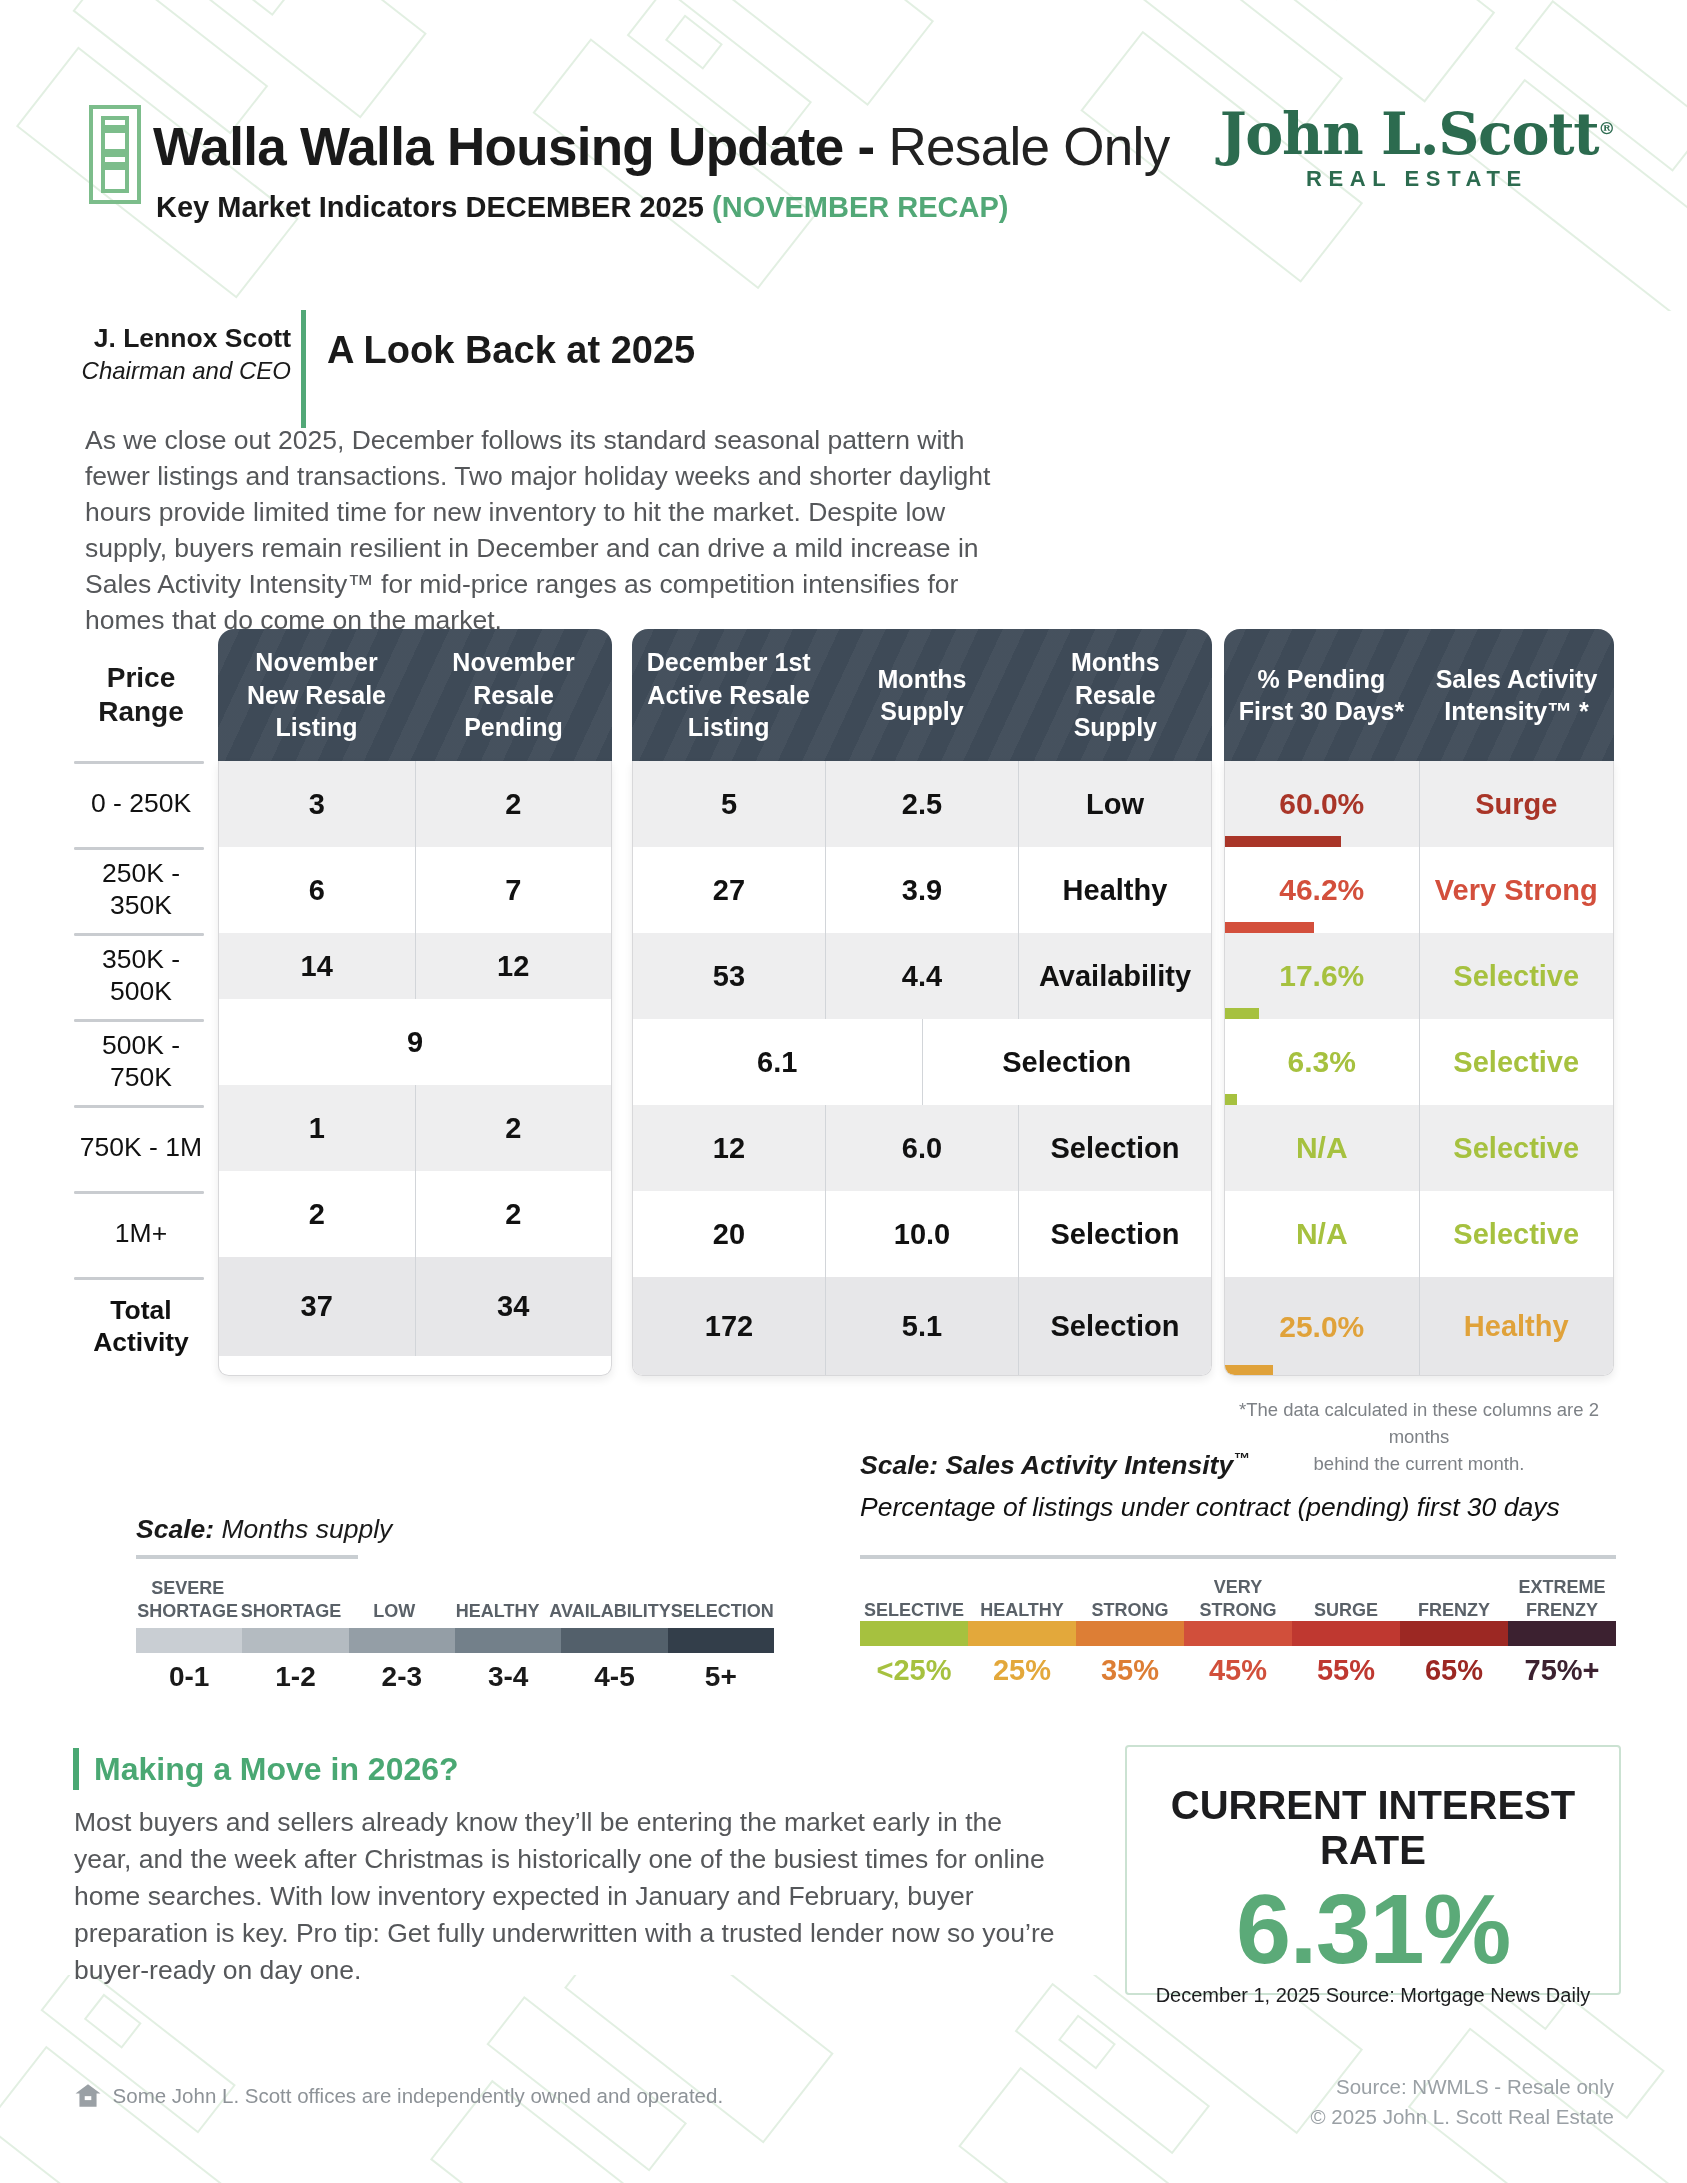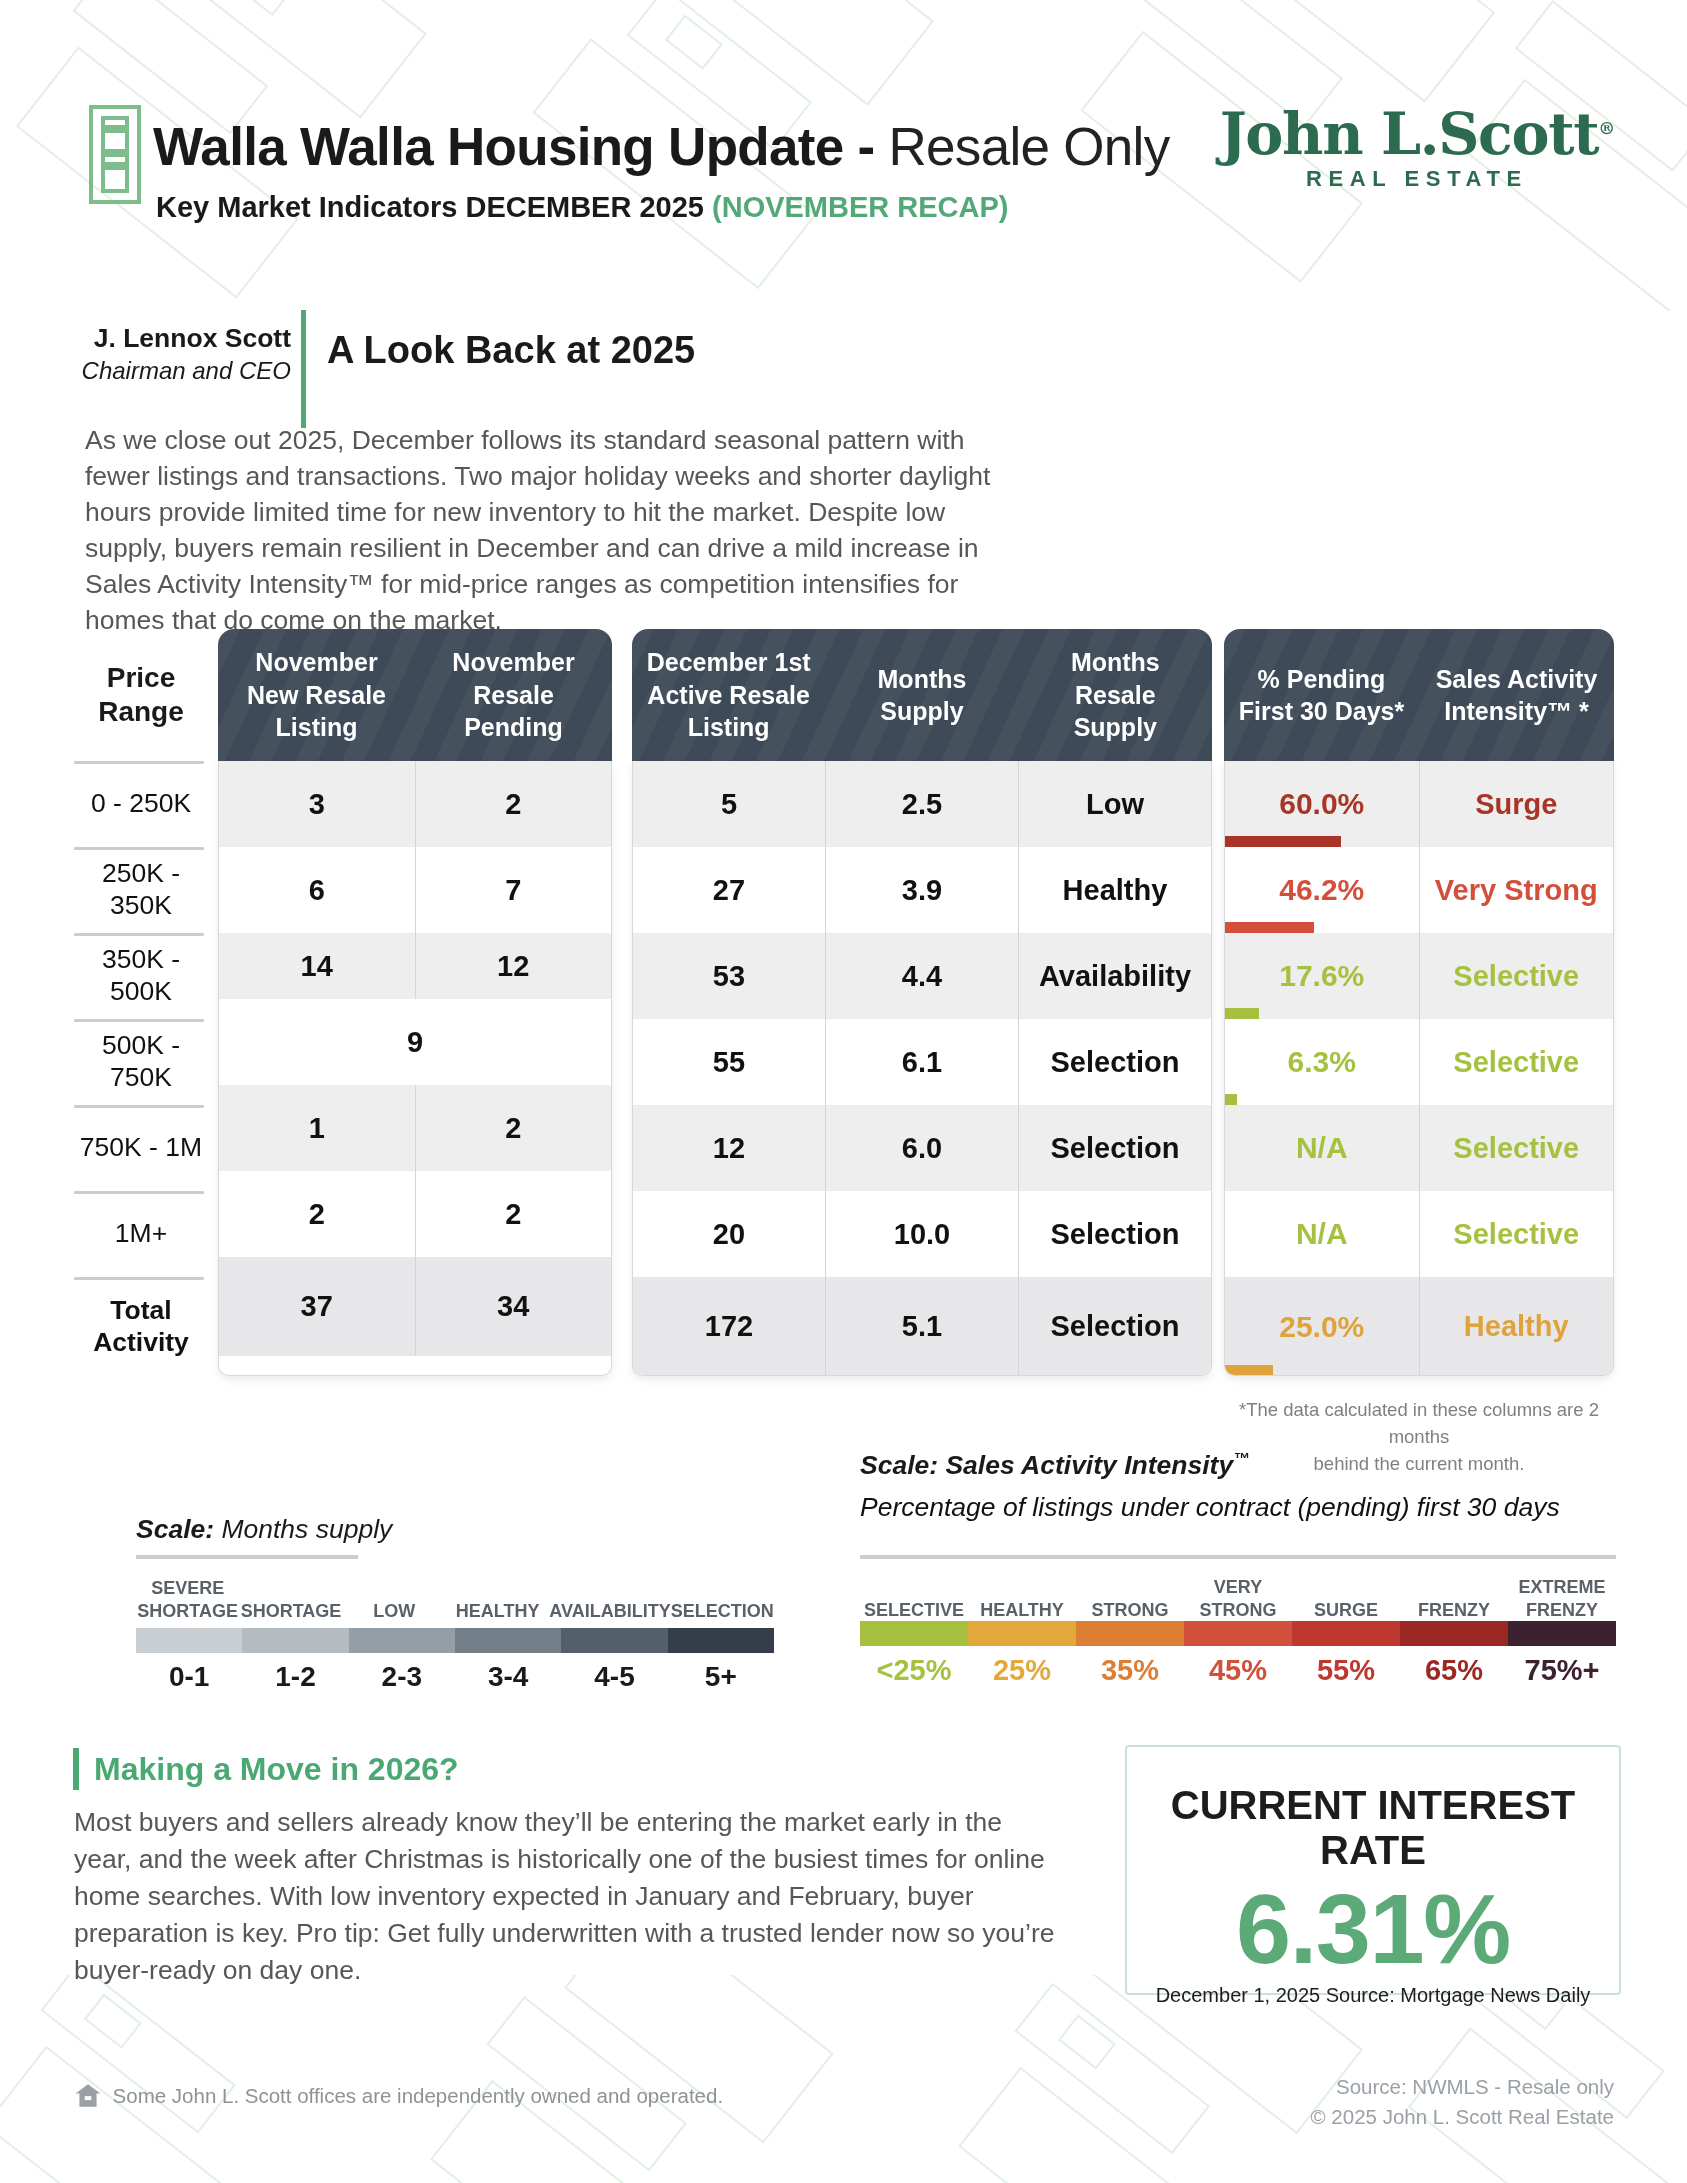--- a/index.html
+++ b/index.html
@@ -266,21 +266,20 @@
             <div class="cell">27</div>
             <div class="cell">3.9</div>
             <div class="cell">Healthy</div>
           </div>
           <div class="trow gray" style="height: 86px;">
             <div class="cell">53</div>
             <div class="cell">4.4</div>
             <div class="cell">Availability</div>
           </div>
           <div class="trow white" style="height: 86px;">
-            <div class="cell">55</div>
             <div class="cell">6.1</div>
             <div class="cell">Selection</div>
           </div>
           <div class="trow gray" style="height: 86px;">
             <div class="cell">12</div>
             <div class="cell">6.0</div>
             <div class="cell">Selection</div>
           </div>
           <div class="trow white" style="height: 86px;">
             <div class="cell">20</div>

